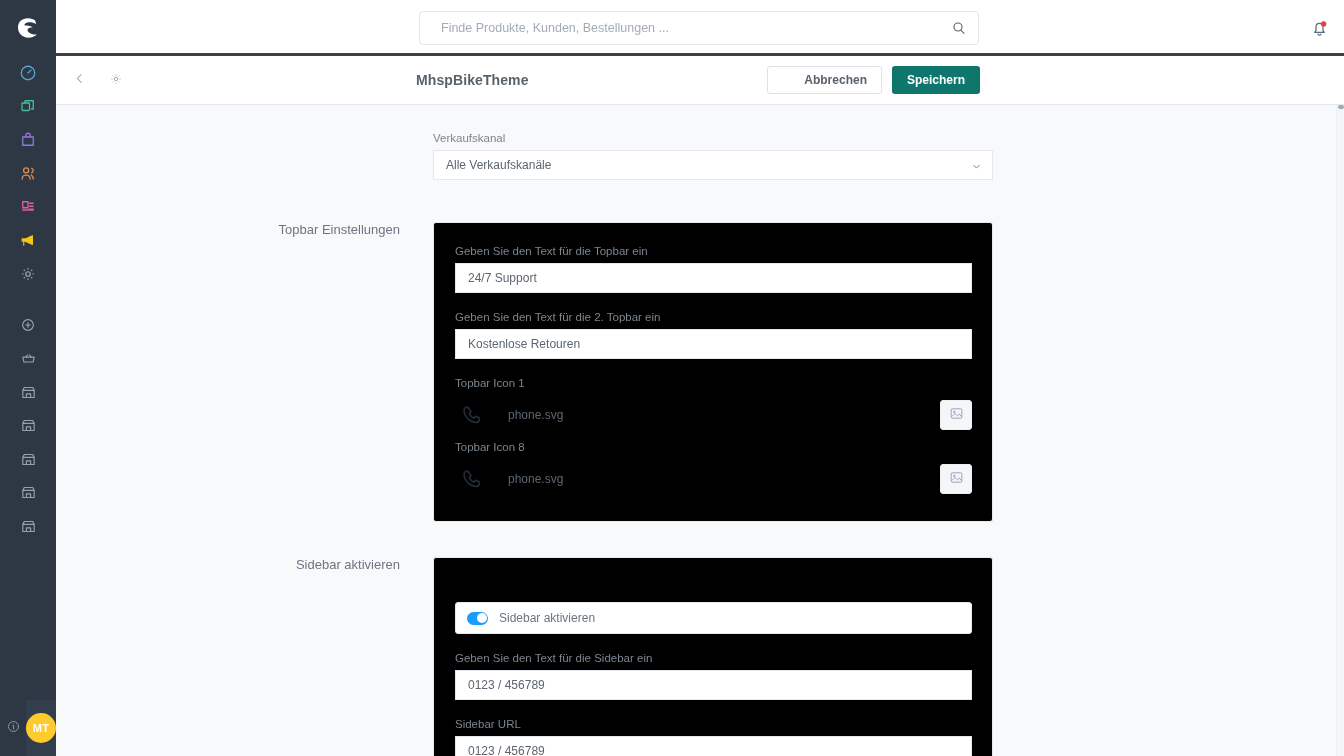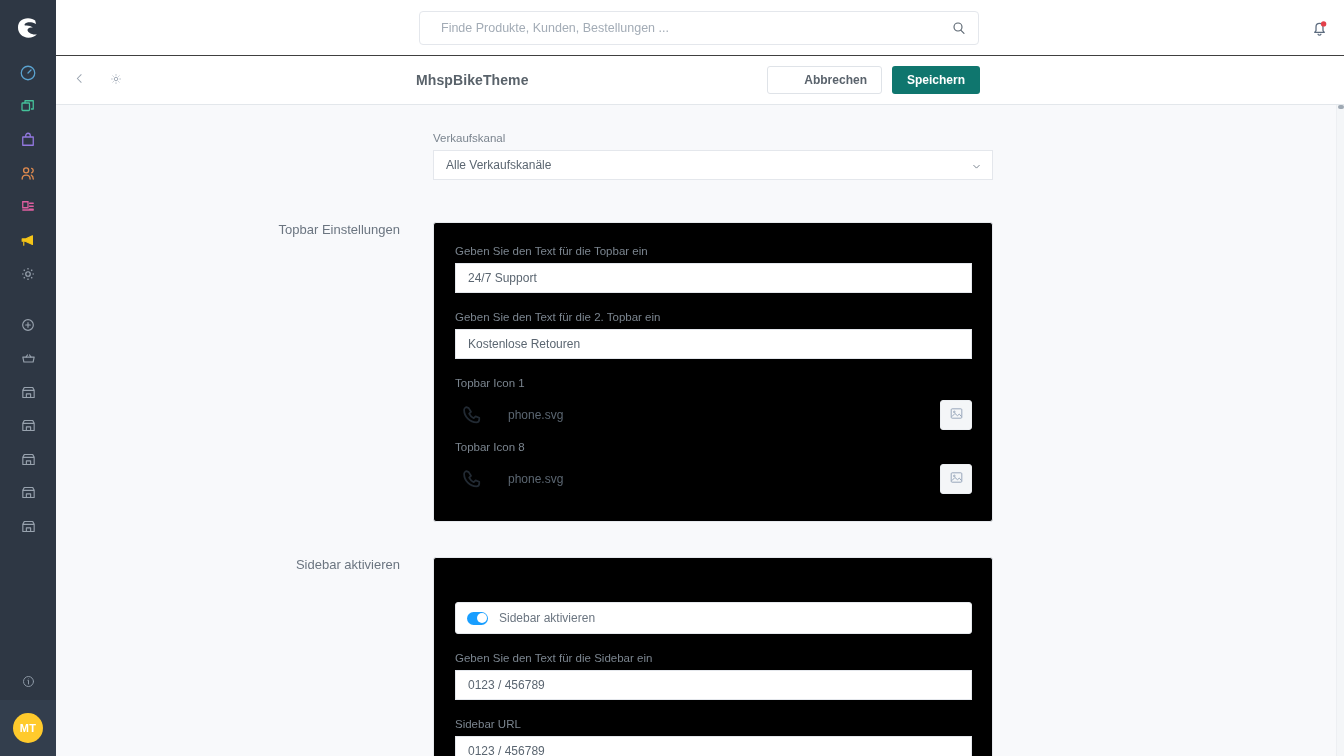--- a/index.html
+++ b/index.html
@@ -31,21 +31,21 @@
   .nav-item {
     width: 56px; height: 33.5px;
     display: flex; align-items: center; justify-content: center;
     cursor: pointer;
   }
   .nav-item svg { display: block; }
   .nav-spacer-a { height: 18px; }
   .sidebar-bottom {
     margin-top: auto;
     width: 100%;
-    display: flex; flex-direction: column; align-items: center;
+    display: flex; flex-direction: row; align-items: center;
   }
   .info-item {
     width: 56px; height: 34px;
     display: flex; align-items: center; justify-content: center;
     cursor: pointer;
   }
   .avatar-row {
     width: 56px; height: 56px;
     display: flex; align-items: center; justify-content: center;
     background: #333e4d;
@@ -59,21 +59,21 @@
     letter-spacing: .3px;
     cursor: pointer;
   }
 
   
   .content { flex: 1 1 auto; display: flex; flex-direction: column; min-width: 0; position: relative; }
 
   
   .topbar {
     height: 56px; background: #ffffff;
-    border-bottom: 1px solid #404040;
+    border-bottom: 3px solid #404040;
     display: flex; align-items: center;
     position: relative;
     flex: 0 0 56px;
   }
   .search-wrap {
     position: absolute;
     left: 363px; top: 11px;
     width: 560px; height: 34px;
   }
   .search-input {

